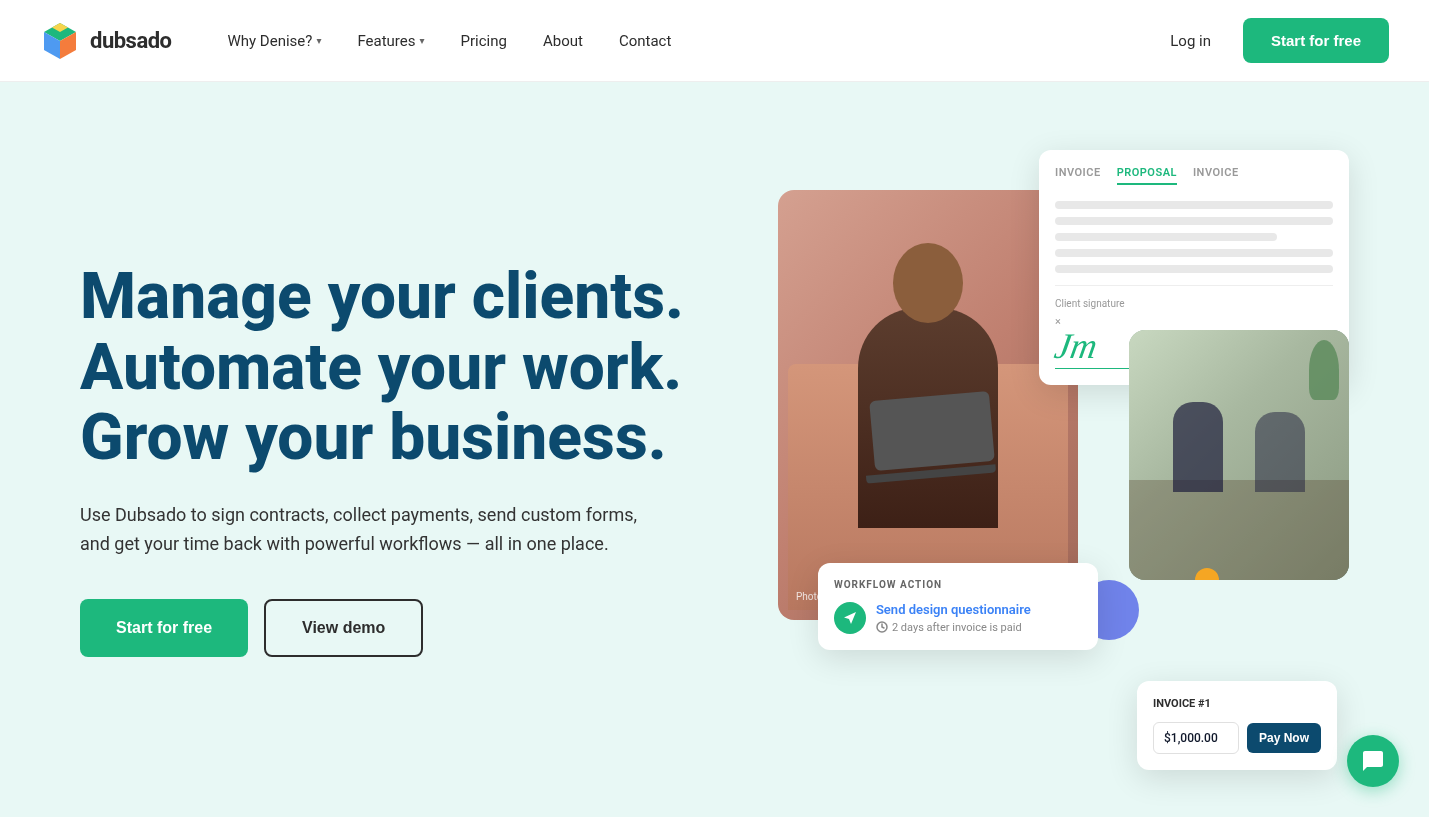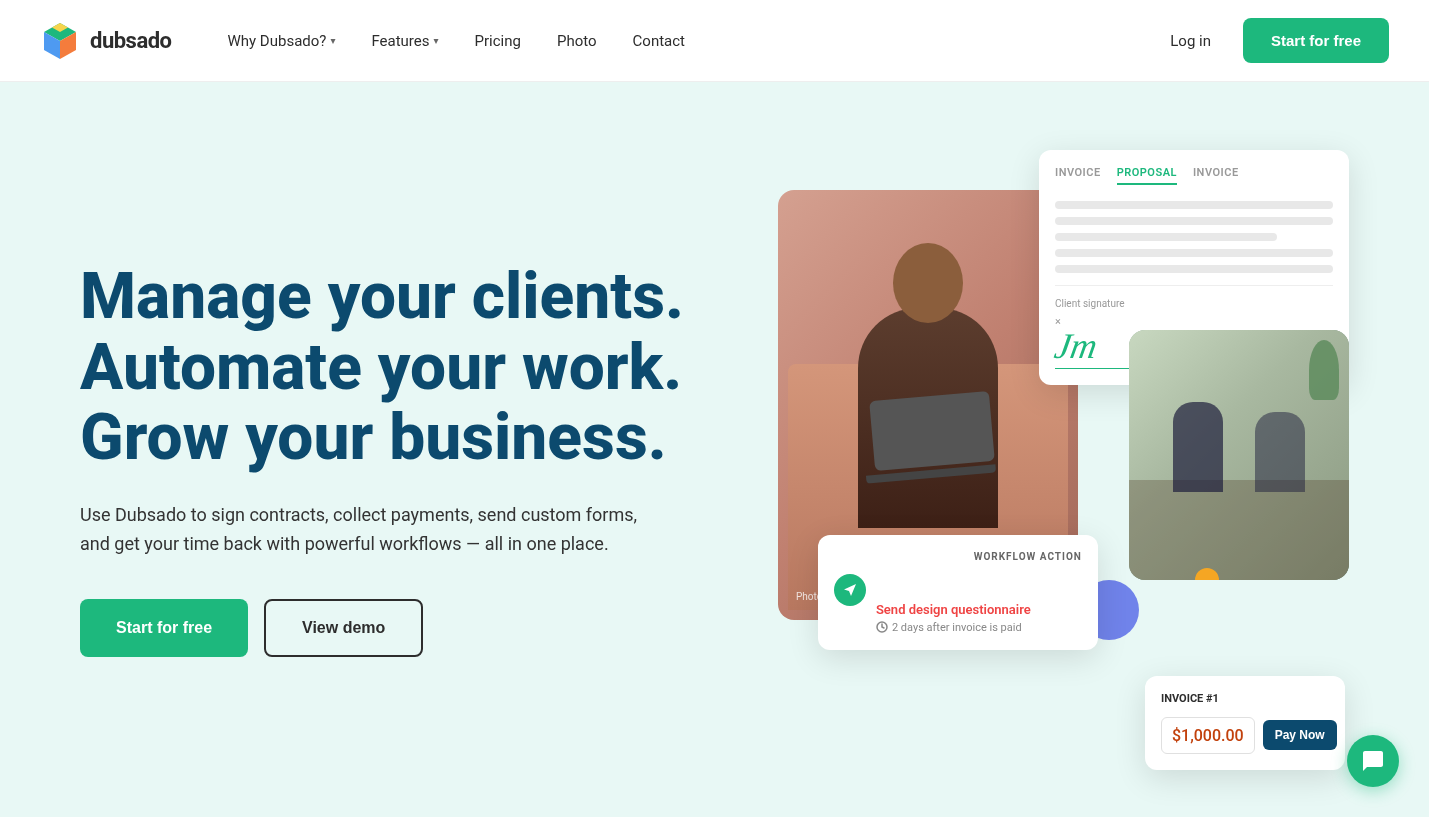--- a/index.html
+++ b/index.html
@@ -230,58 +230,56 @@
       box-shadow: 0 8px 32px rgba(0,0,0,0.12);
       padding: 16px;
     }
     .workflow-title {
       font-size: 10px;
       font-weight: 700;
       color: #666;
       letter-spacing: 1px;
       text-transform: uppercase;
       margin-bottom: 12px;
-      text-align: right;
     }
     .workflow-action {
       display: flex;
       align-items: flex-start;
       gap: 10px;
     }
     .workflow-icon {
       width: 32px;
       height: 32px;
       background: #1db87d;
       border-radius: 50%;
       display: flex;
       align-items: center;
       justify-content: center;
       flex-shrink: 0;
     }
     .workflow-icon svg { width: 16px; height: 16px; }
     .workflow-action-title {
       font-size: 13px;
       font-weight: 600;
-      color: #ef4444;
+      color: #3b82f6;
       margin-bottom: 4px;
-      margin-top: 28px;
     }
     .workflow-timing {
       font-size: 11px;
       color: #888;
       display: flex;
       align-items: center;
       gap: 4px;
     }
 
     
     .card-invoice {
       position: absolute;
       bottom: 0;
-      right: 4px;
+      right: 12px;
       width: 200px;
       background: #fff;
       border-radius: 12px;
       box-shadow: 0 8px 32px rgba(0,0,0,0.12);
       padding: 16px;
     }
     .invoice-title {
       font-size: 11px;
       font-weight: 700;
       color: #2d2d2d;
@@ -290,22 +288,22 @@
     .invoice-amount-row {
       display: flex;
       align-items: center;
       gap: 8px;
     }
     .invoice-amount {
       flex: 1;
       border: 1px solid #e0e0e0;
       border-radius: 6px;
       padding: 8px 10px;
-      font-size: 16px;
-      color: #c2410c;
+      font-size: 12px;
+      color: #0f172a;
       font-weight: 500;
     }
     .btn-pay {
       background: #0c4a6e;
       color: #fff;
       border: none;
       border-radius: 6px;
       padding: 8px 12px;
       font-size: 12px;
       font-weight: 600;
@@ -376,32 +374,32 @@
 
       <polygon points="36,11 20,20 20,38 36,29" fill="#f47c3c"></polygon>
 
       <polygon points="20,2 28,6.5 20,11 12,6.5" fill="#f7d44c"></polygon>
     </svg>
     <span class="logo-text">dubsado</span>
   </a>
 
   <div class="nav-links">
     <a class="nav-link">
-      <span>Why Dubsado?</span>
+      <span>Why Denise?</span>
       <span class="chevron">▾</span>
     </a>
     <a class="nav-link">
       <span>Features</span>
       <span class="chevron">▾</span>
     </a>
     <a class="nav-link">
       <span>Pricing</span>
     </a>
     <a class="nav-link">
-      <span>Photo</span>
+      <span>About</span>
     </a>
     <a class="nav-link">
       <span>Contact</span>
     </a>
   </div>
 
   <div class="nav-right">
     <a class="btn-login">Log in</a>
     <button class="btn-start">Start for free</button>
   </div>

